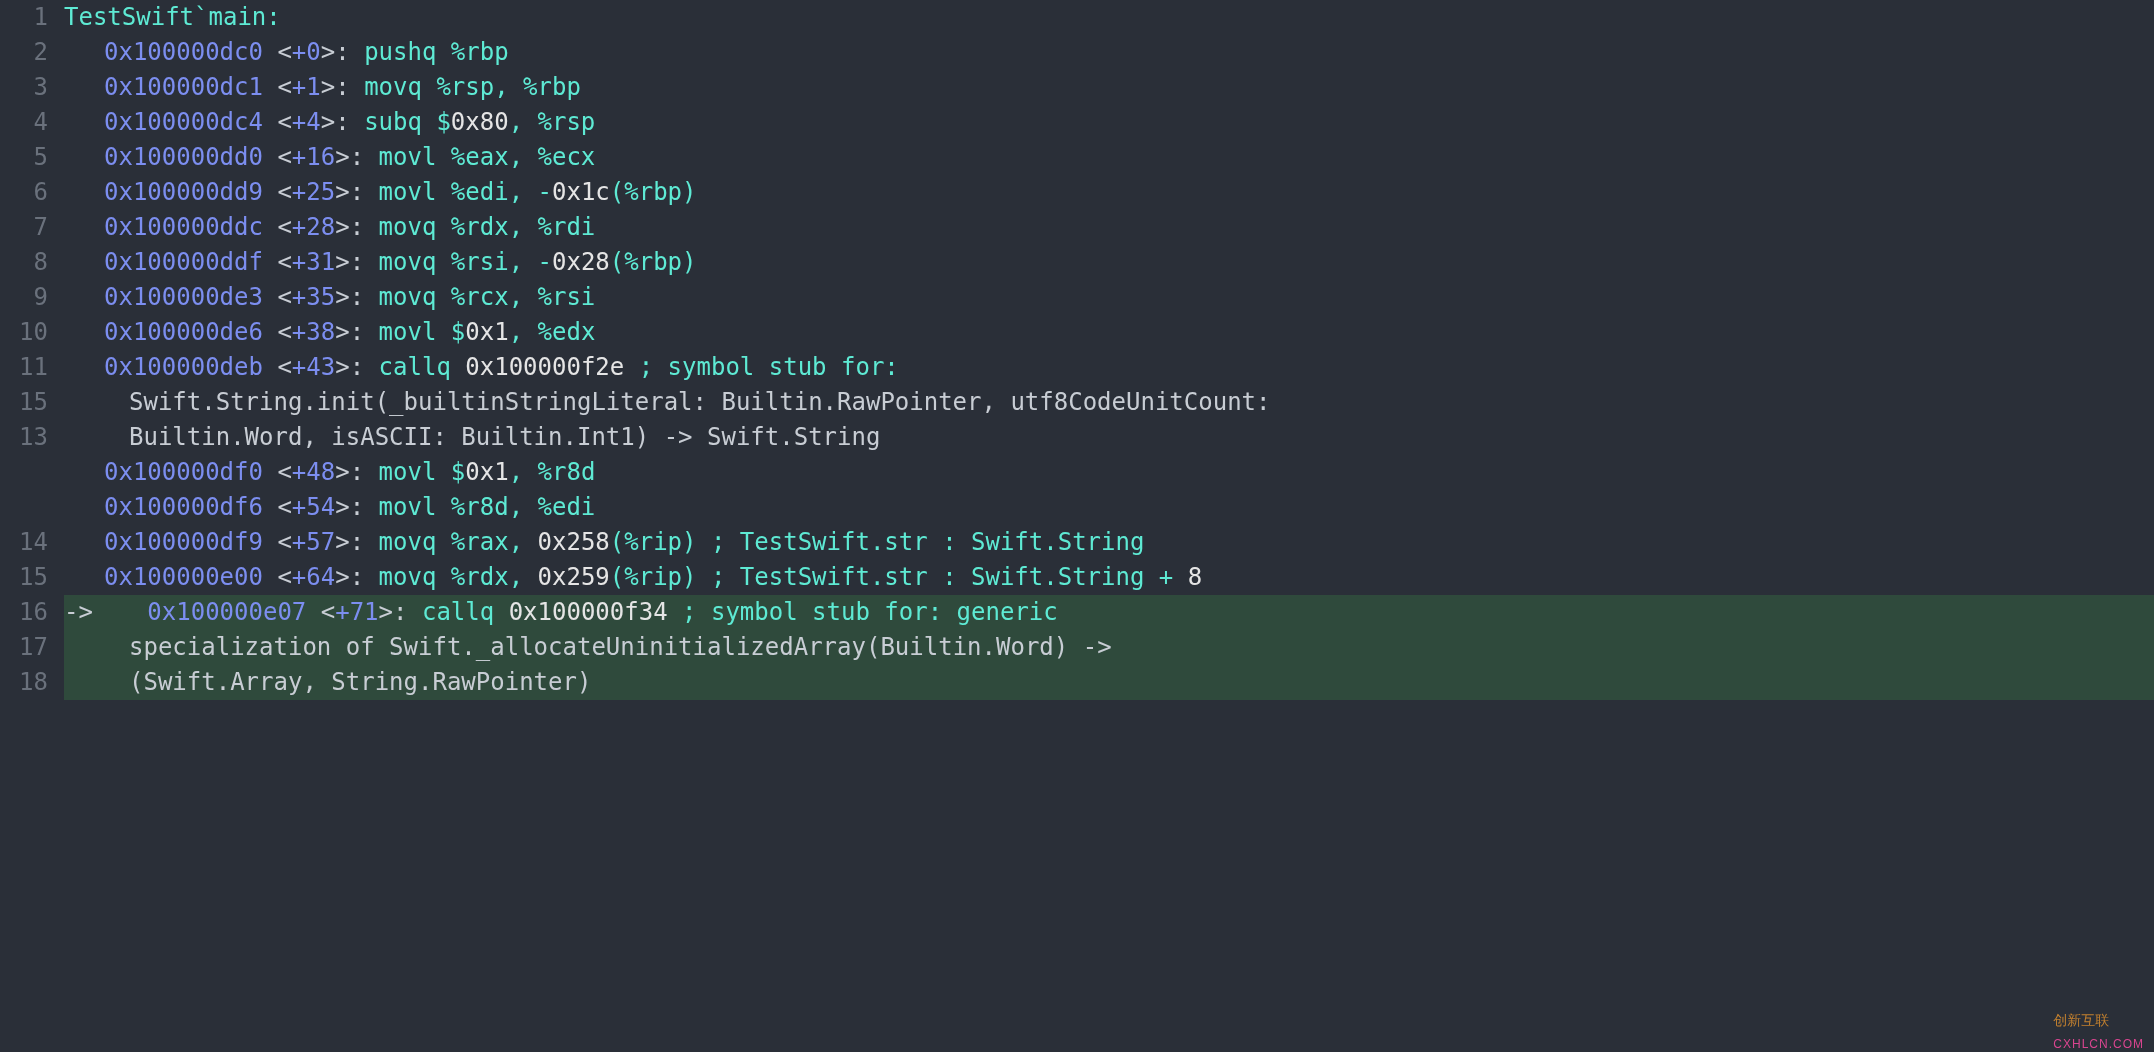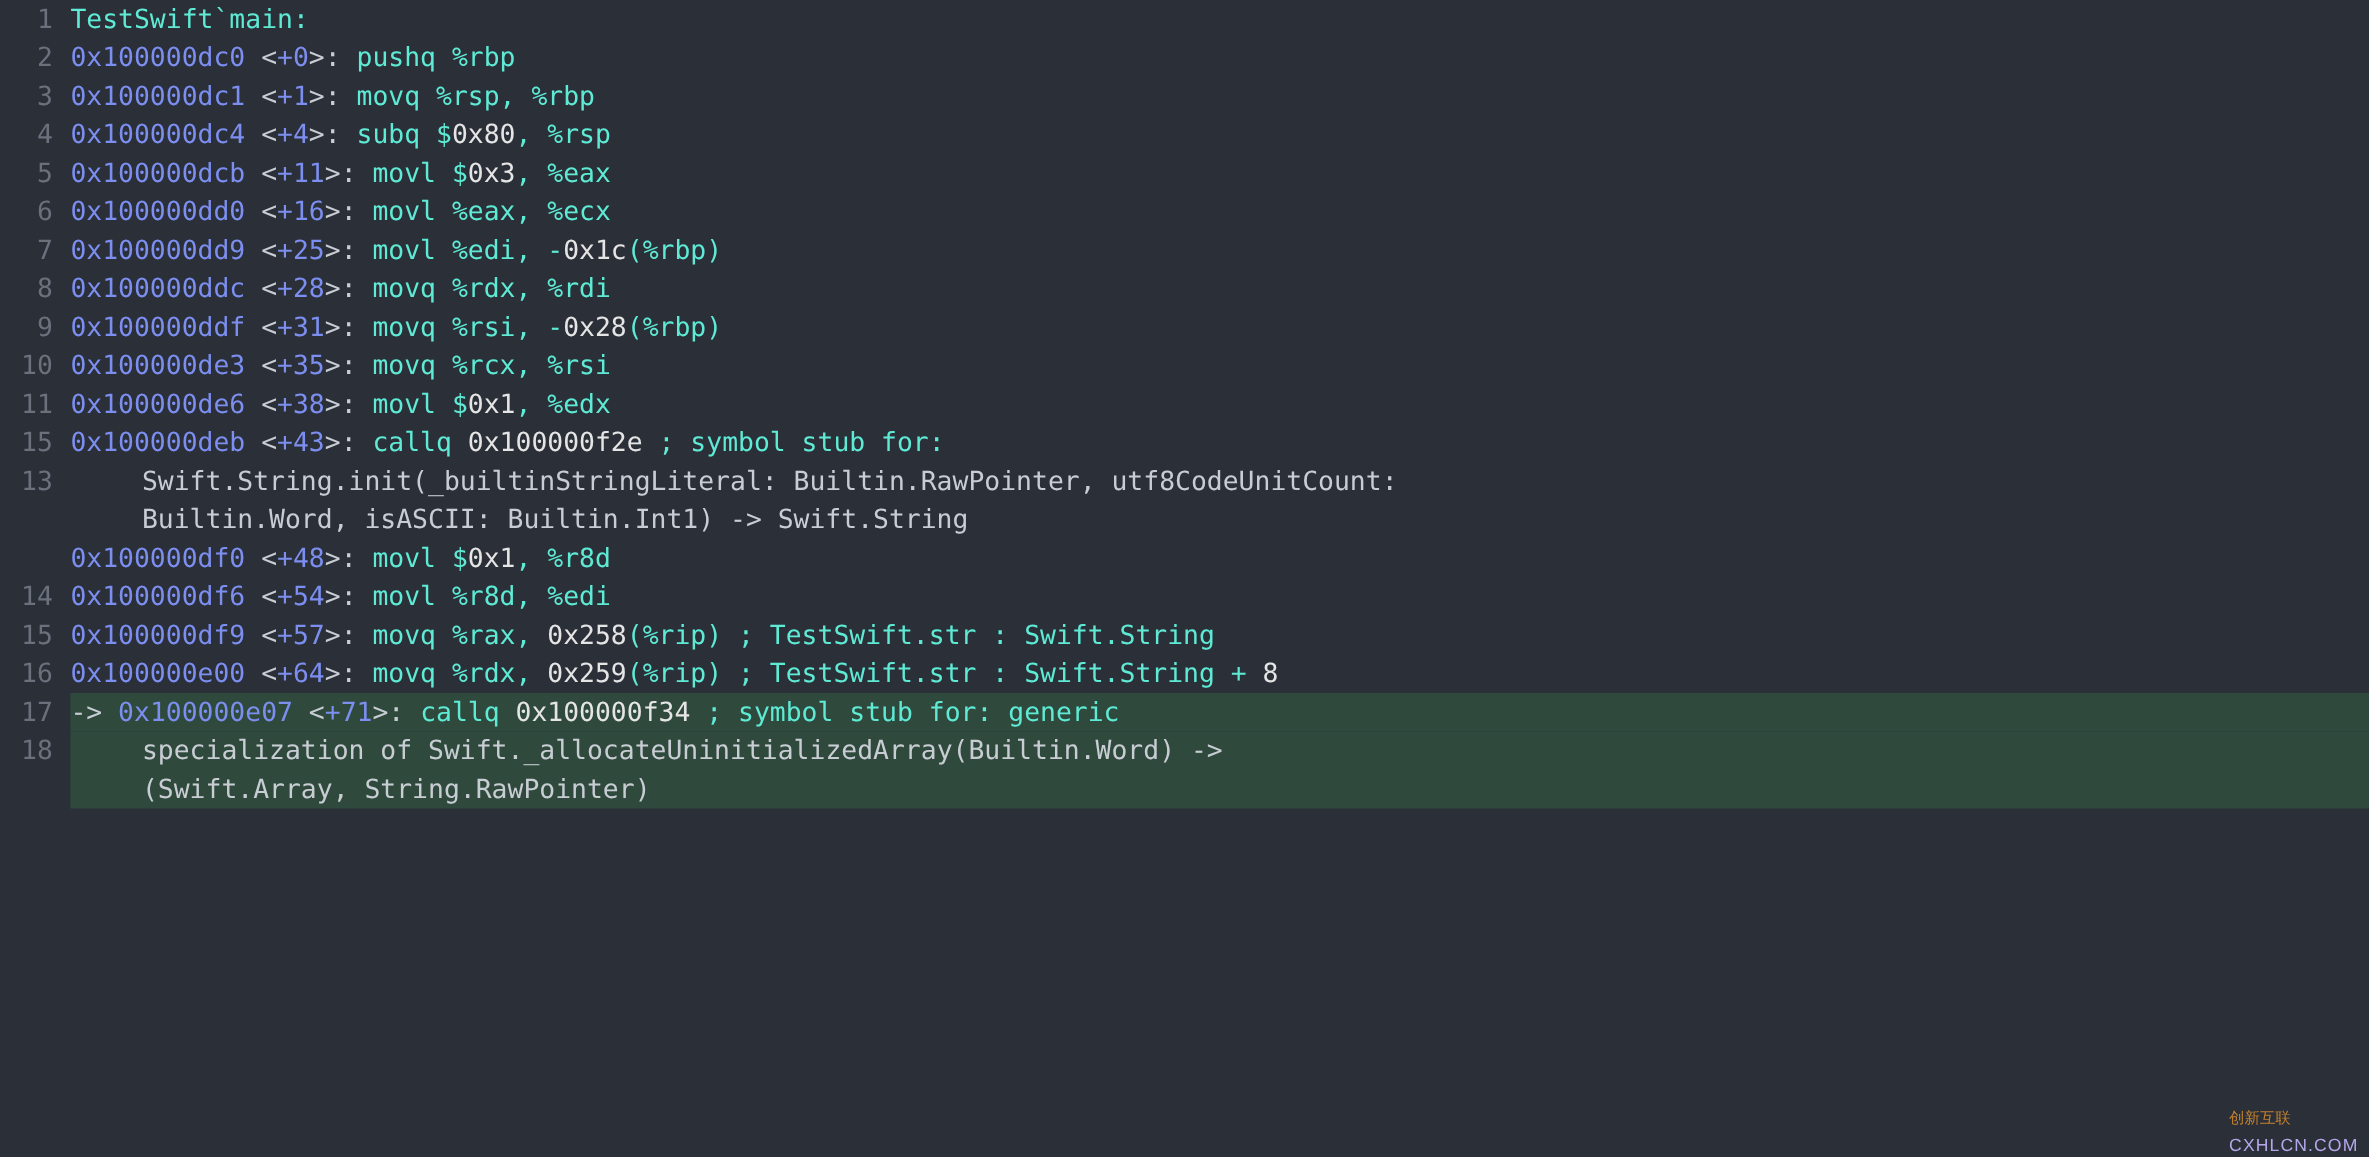--- a/index.html
+++ b/index.html
@@ -18,39 +18,39 @@
     width: 58px;
     text-align: right;
     color: #6a717c;
     padding-right: 10px;
     user-select: none;
     background: #2a2f38;
   }
   .code { flex: 1; padding-left: 6px; }
   .line { height: 35px; }
   .line-hl { background: #2f4a3c; }
-  .c-addr { color: #7c8ef0; }
+  .c-addr { color: #7c8ef0; margin-left: 40px; }
   .c-off  { color: #7c8ef0; }
   .c-num  { color: #e5e5e5; }
   .c-punc { color: #c8cdd4; }
   .c-txt  { color: #5eead4; }
   .c-str  { color: #e06c75; }
   .ind1 { padding-left: 4.5ch; }
   .sym  { color: #c8cdd4; }
   .arrow { color: #c8cdd4; }
   .watermark {
     position: fixed;
     bottom: 2px;
     right: 10px;
     font-family: Liberation Sans, sans-serif;
     font-size: 14px;
     color: #d48a2e;
     opacity: 0.9;
   }
-  .watermark span.cn { font-size: 16px; color: #c4b5fd; letter-spacing: 1px; display:block; line-height:1;}
+  .watermark span.cn { font-size: 12px; color: #ec4899; letter-spacing: 1px; display:block; line-height:1;}
 </style>
 </head>
 <body>
 
 <div class="editor">
   <div class="gutter" id="gutter">
       <div class="line">1</div>
       <div class="line">2</div>
       <div class="line">3</div>
       <div class="line">4</div>
@@ -71,21 +71,20 @@
       <div class="line">17</div>
       <div class="line">18</div>
       <div class="line"></div>
       <div class="line"></div>
     </div>
   <div class="code" id="code">
       <div class="line"><span class="c-txt">TestSwift`main:</span></div>
       <div class="line"><span class="arrow">    </span><span class="c-addr">0x100000dc0</span><span class="c-punc"> &lt;</span><span class="c-off">+0</span><span class="c-punc">&gt;:</span>      <span class="c-txt">pushq   </span><span class="c-txt">%rbp</span></div>
       <div class="line"><span class="arrow">    </span><span class="c-addr">0x100000dc1</span><span class="c-punc"> &lt;</span><span class="c-off">+1</span><span class="c-punc">&gt;:</span>      <span class="c-txt">movq    </span><span class="c-txt">%rsp, %rbp</span></div>
       <div class="line"><span class="arrow">    </span><span class="c-addr">0x100000dc4</span><span class="c-punc"> &lt;</span><span class="c-off">+4</span><span class="c-punc">&gt;:</span>      <span class="c-txt">subq    </span><span class="c-txt">$</span><span class="c-num">0x80</span><span class="c-txt">, %rsp</span></div>
-      <div class="line"><span class="arrow">    </span><span class="c-addr">0x100000dcb</span><span class="c-punc"> &lt;</span><span class="c-off">+11</span><span class="c-punc">&gt;:</span>     <span class="c-txt">movl    </span><span class="c-txt">$</span><span class="c-num">0x3</span><span class="c-txt">, %eax</span></div>
       <div class="line"><span class="arrow">    </span><span class="c-addr">0x100000dd0</span><span class="c-punc"> &lt;</span><span class="c-off">+16</span><span class="c-punc">&gt;:</span>     <span class="c-txt">movl    </span><span class="c-txt">%eax, %ecx</span></div>
       <div class="line"><span class="arrow">    </span><span class="c-addr">0x100000dd9</span><span class="c-punc"> &lt;</span><span class="c-off">+25</span><span class="c-punc">&gt;:</span>     <span class="c-txt">movl    </span><span class="c-txt">%edi, -</span><span class="c-num">0x1c</span><span class="c-txt">(%rbp)</span></div>
       <div class="line"><span class="arrow">    </span><span class="c-addr">0x100000ddc</span><span class="c-punc"> &lt;</span><span class="c-off">+28</span><span class="c-punc">&gt;:</span>     <span class="c-txt">movq    </span><span class="c-txt">%rdx, %rdi</span></div>
       <div class="line"><span class="arrow">    </span><span class="c-addr">0x100000ddf</span><span class="c-punc"> &lt;</span><span class="c-off">+31</span><span class="c-punc">&gt;:</span>     <span class="c-txt">movq    </span><span class="c-txt">%rsi, -</span><span class="c-num">0x28</span><span class="c-txt">(%rbp)</span></div>
       <div class="line"><span class="arrow">    </span><span class="c-addr">0x100000de3</span><span class="c-punc"> &lt;</span><span class="c-off">+35</span><span class="c-punc">&gt;:</span>     <span class="c-txt">movq    </span><span class="c-txt">%rcx, %rsi</span></div>
       <div class="line"><span class="arrow">    </span><span class="c-addr">0x100000de6</span><span class="c-punc"> &lt;</span><span class="c-off">+38</span><span class="c-punc">&gt;:</span>     <span class="c-txt">movl    </span><span class="c-txt">$</span><span class="c-num">0x1</span><span class="c-txt">, %edx</span></div>
       <div class="line"><span class="arrow">    </span><span class="c-addr">0x100000deb</span><span class="c-punc"> &lt;</span><span class="c-off">+43</span><span class="c-punc">&gt;:</span>     <span class="c-txt">callq   </span><span class="c-num">0x100000f2e</span>                   <span class="c-txt">; symbol stub for:</span></div>
       <div class="line ind1"><span class="sym">Swift.String.init(_builtinStringLiteral: Builtin.RawPointer, utf8CodeUnitCount:</span></div>
       <div class="line ind1"><span class="sym">Builtin.Word, isASCII: Builtin.Int1) -&gt; Swift.String</span></div>
       <div class="line"><span class="arrow">    </span><span class="c-addr">0x100000df0</span><span class="c-punc"> &lt;</span><span class="c-off">+48</span><span class="c-punc">&gt;:</span>     <span class="c-txt">movl    </span><span class="c-txt">$</span><span class="c-num">0x1</span><span class="c-txt">, %r8d</span></div>

